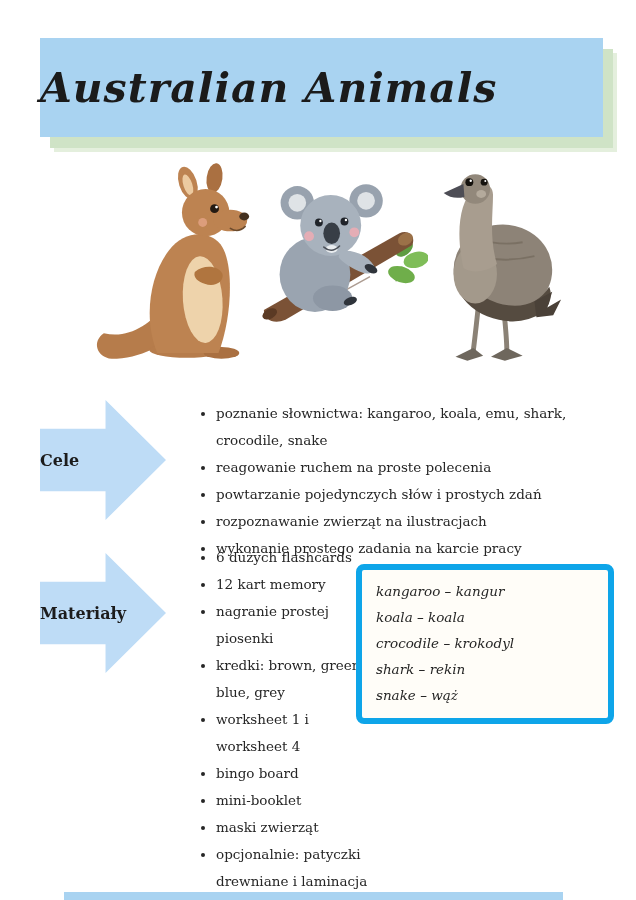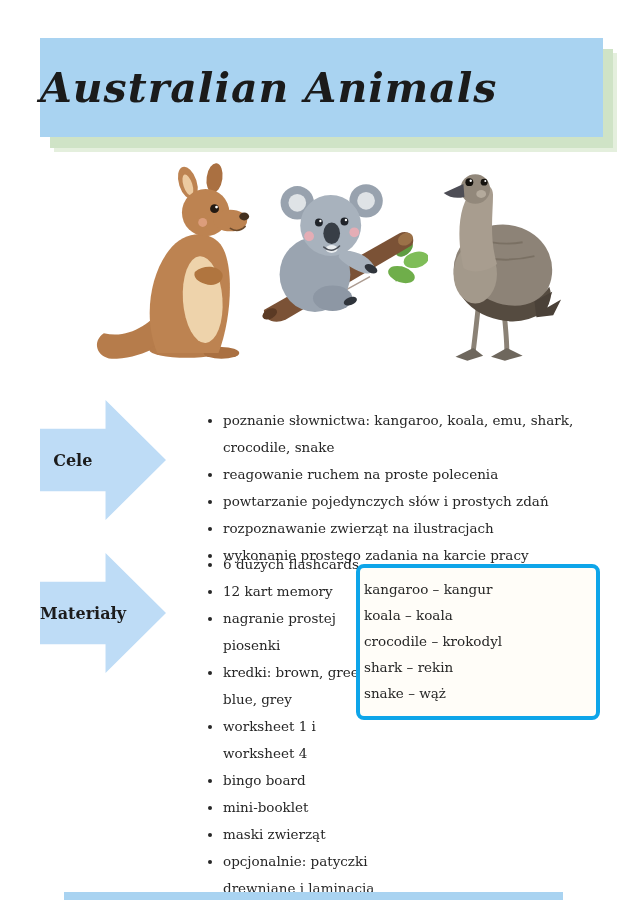--- a/index.html
+++ b/index.html
@@ -26,32 +26,33 @@
   .emu{left:420px;top:168px;width:148px;height:196px;}
   
   .arrow{
     position:absolute;left:40px;width:126px;height:120px;background:#bedcf6;
     clip-path:polygon(0 24%,52% 24%,52% 0,100% 50%,52% 100%,52% 76%,0 76%);
     display:flex;align-items:center;
   }
   .arrow-cele{top:400px;}
   .arrow-materialy{top:553px;}
   .arrow .arrow-label{
-    width:52%;text-align:center;font-weight:bold;font-size:16px;color:#1c1c1c;
+    width:52%;font-weight:bold;font-size:16px;color:#1c1c1c;
   }
   
-  ul.bullets{margin:11px;padding:0 0 0 16px;list-style:disc;}
+  ul.bullets{margin:4px;padding:0 0 0 16px;list-style:disc;}
   ul.bullets li{line-height:27px;font-size:13.5px;color:#262626;}
   .cele-list{position:absolute;left:196px;top:396px;width:402px;}
   .materialy-list{position:absolute;left:196px;top:540px;width:168px;}
   
   .vocab-box{
     position:absolute;left:356px;top:564px;width:218px;
-    border:4px solid #0ea5e9;border-radius:8px;background:#fffdf8;
-    padding:8px 14px 10px 4px;
+    border:6px solid #0ea5e9;border-radius:8px;background:#fffdf8;
+    padding:8px 14px 10px 14px;
+    font-style:italic;
   }
   .vocab-box .vocab-line{line-height:26px;font-size:13.5px;color:#262626;}
   
   .footer-bar{
     position:absolute;left:64px;top:892px;width:499px;height:8px;background:#a9d3f1;
   }
 </style>
 </head>
 <body>
 

